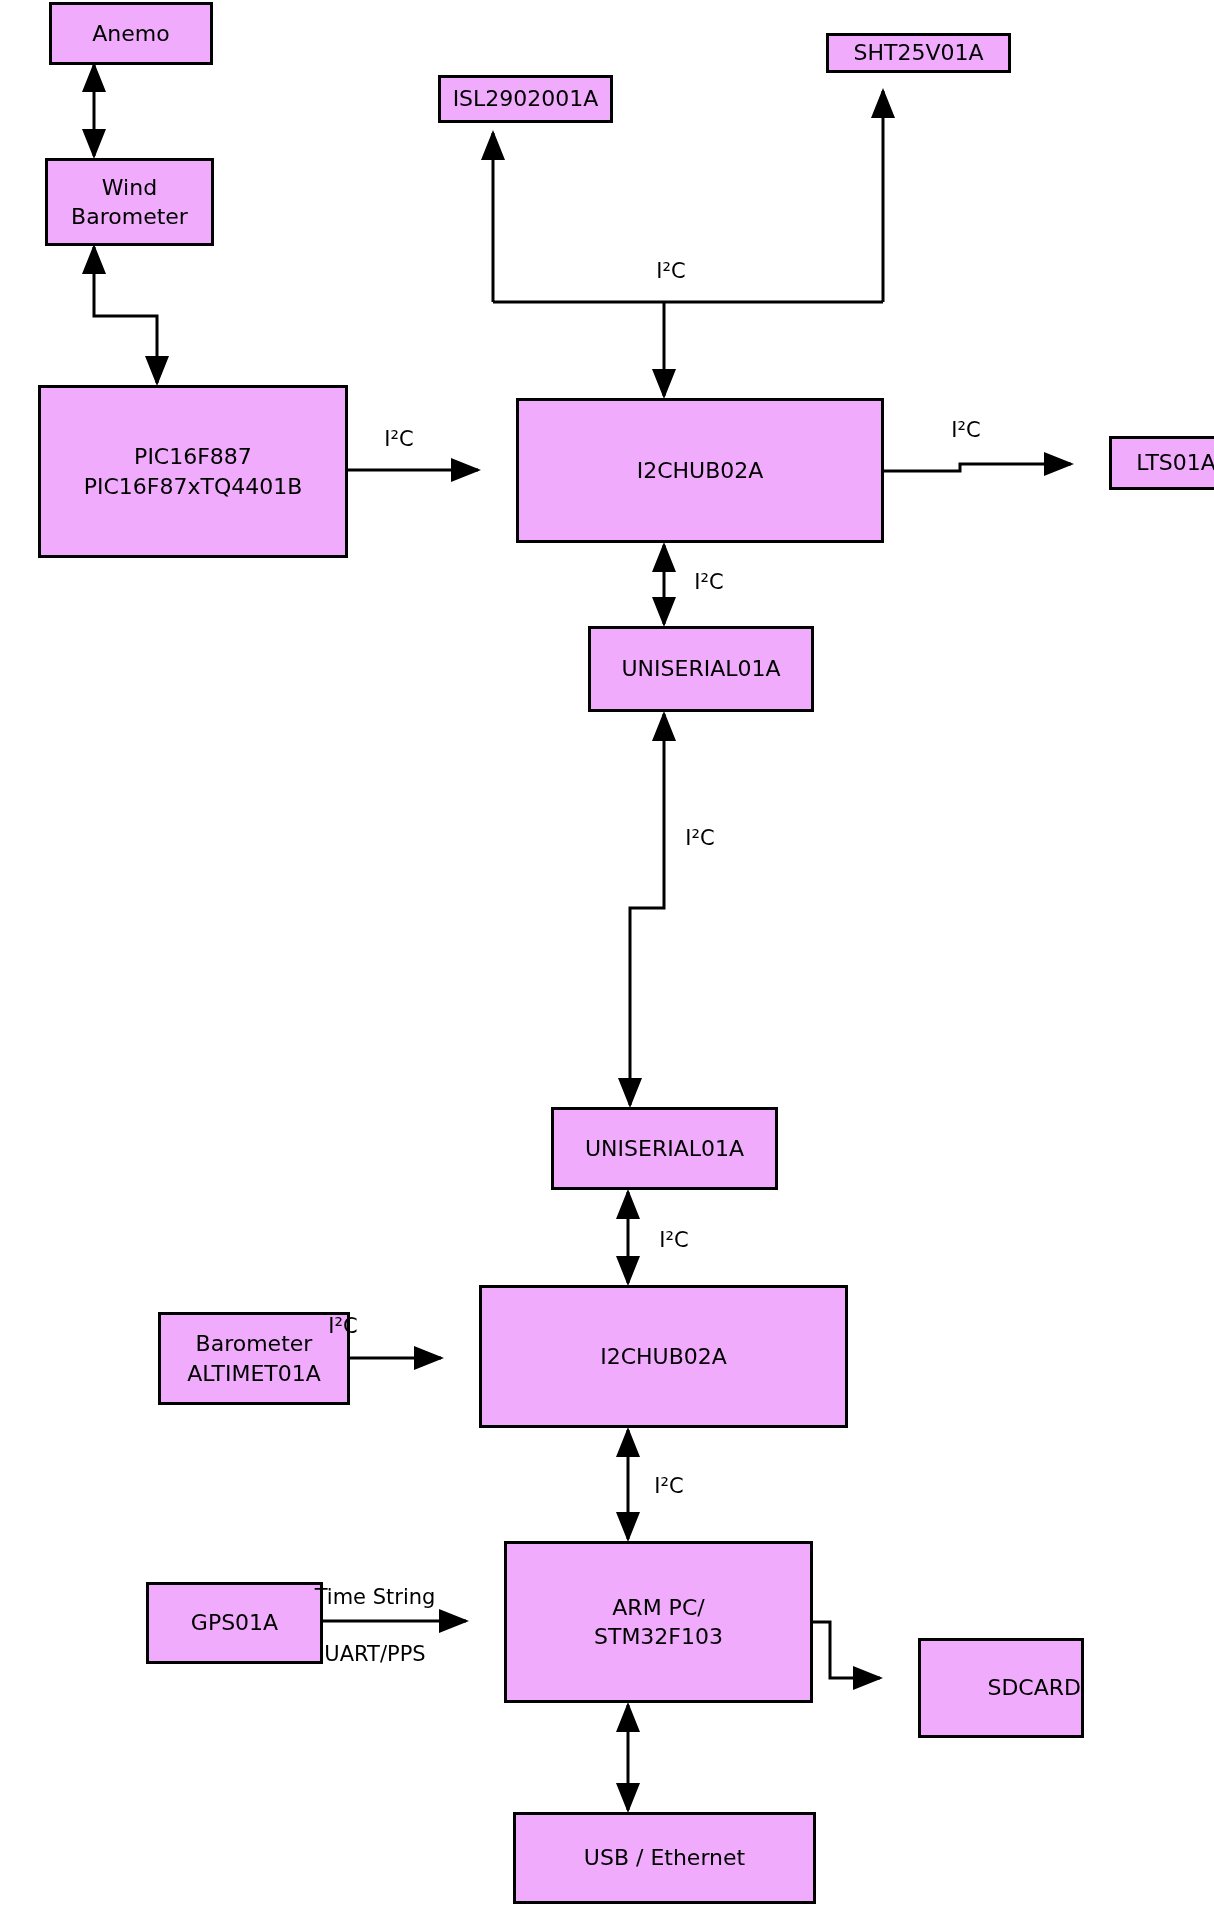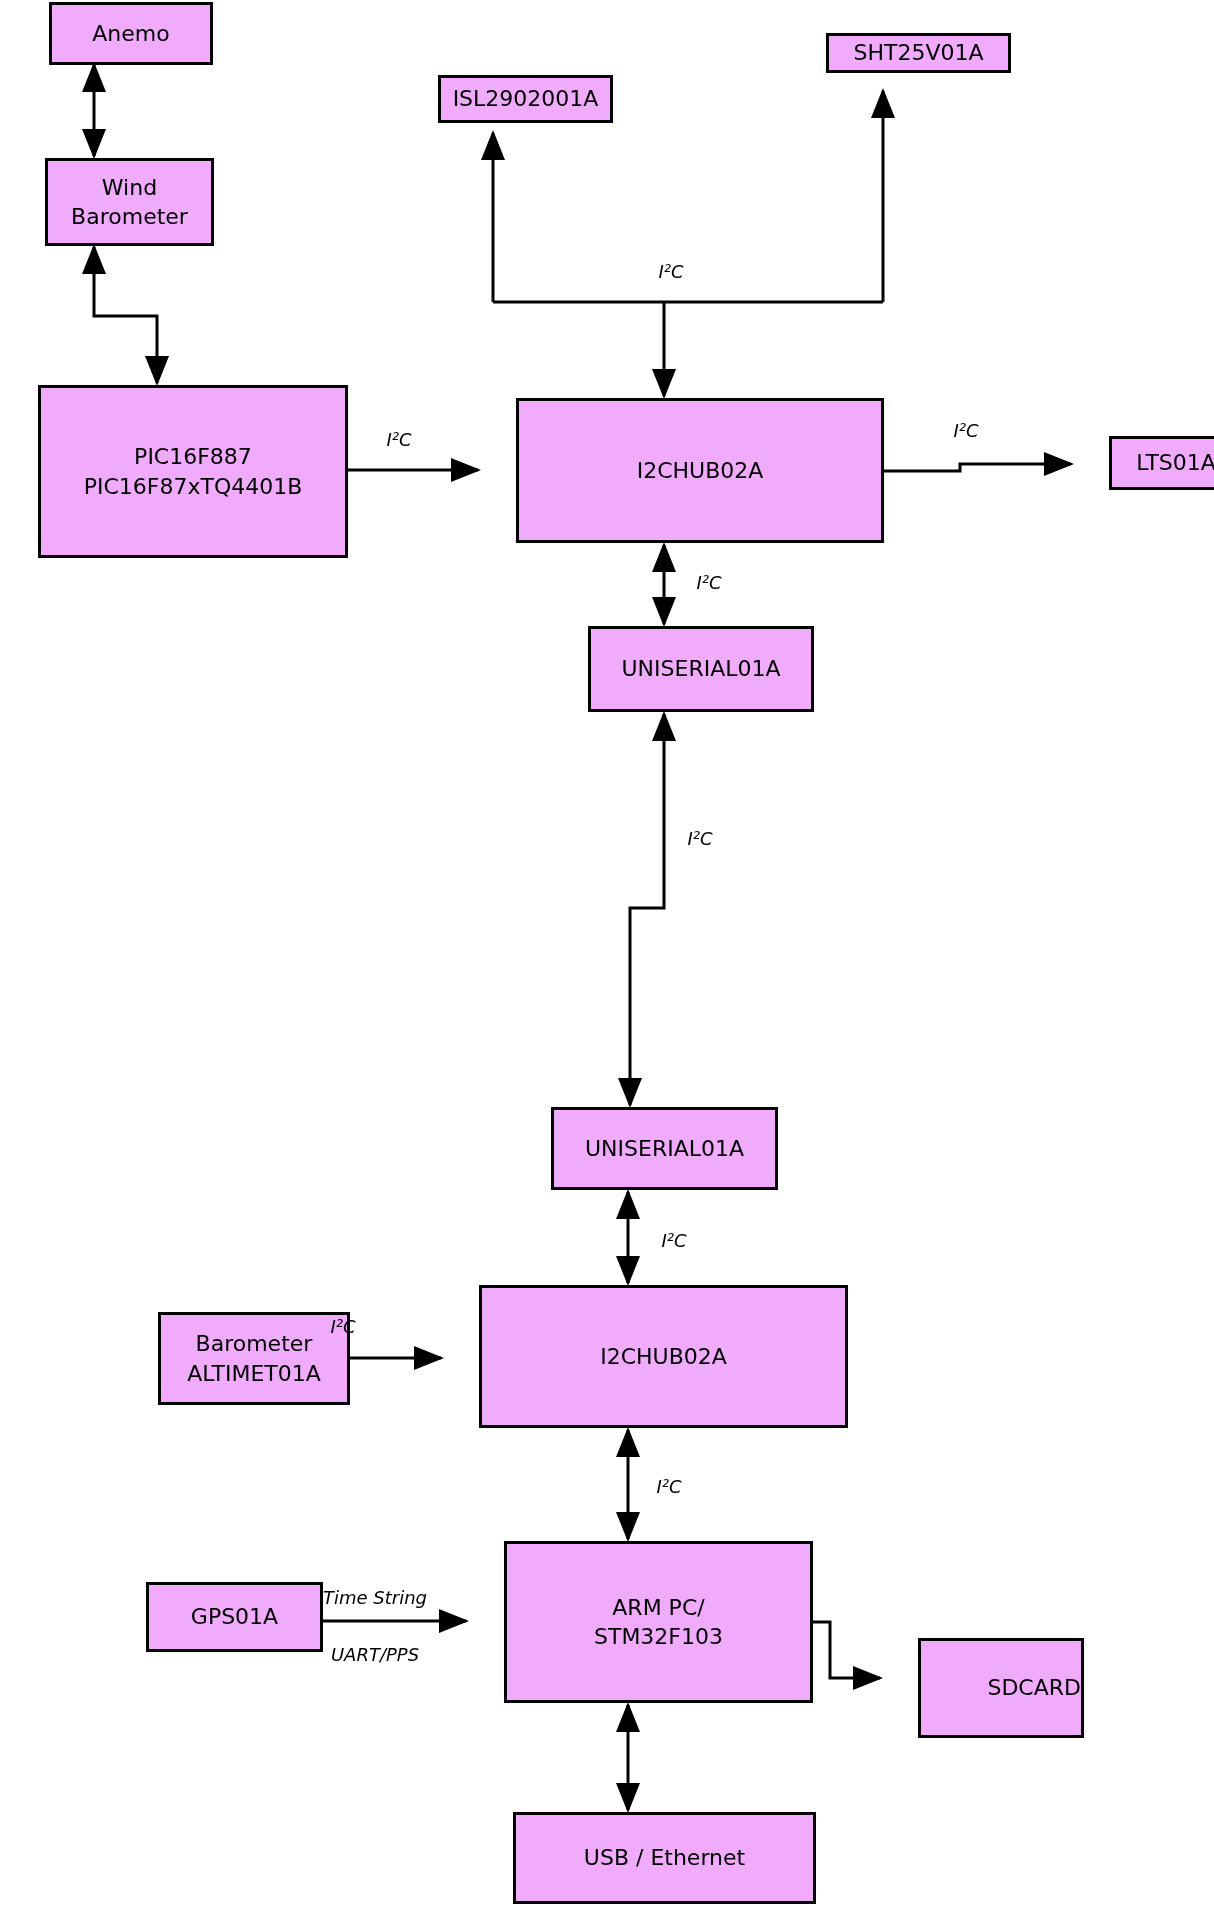--- a/index.html
+++ b/index.html
@@ -34,38 +34,37 @@
     margin-left: 36px;
   }
   .node-label {
     font-size: 22px;
     line-height: 1.32;
     white-space: pre-line;
   }
   .edge-label {
     position: absolute;
     transform: translate(-50%, -50%);
-    font-size: 18px;
+    font-size: 21px;
     white-space: nowrap;
-    font-style: italic;
   }
   
   #n-anemo      { left: 13px;   top: 2px;    width: 164px; height: 63px; }
   #n-wind       { left: 9px;    top: 158px;  width: 169px; height: 88px; }
   #n-pic        { left: 2px;    top: 385px;  width: 310px; height: 173px; }
   #n-isl        { left: 402px;  top: 75px;   width: 175px; height: 48px; }
   #n-sht        { left: 790px;  top: 33px;   width: 185px; height: 40px; }
   #n-hub1       { left: 480px;  top: 398px;  width: 368px; height: 145px; }
   #n-lts        { left: 1073px; top: 436px;  width: 134px; height: 54px; }
   #n-uni1       { left: 552px;  top: 626px;  width: 226px; height: 86px; }
   #n-uni2       { left: 515px;  top: 1107px; width: 227px; height: 83px; }
   #n-hub2       { left: 443px;  top: 1285px; width: 369px; height: 143px; }
   #n-baro       { left: 122px;  top: 1312px; width: 192px; height: 93px; }
   #n-armpc      { left: 468px;  top: 1541px; width: 309px; height: 162px; }
-  #n-gps        { left: 110px;  top: 1582px; width: 177px; height: 70px; }
+  #n-gps        { left: 110px;  top: 1582px; width: 177px; height: 82px; }
   #n-sdcard     { left: 882px;  top: 1638px; width: 166px; height: 100px; justify-content: flex-end; }
   #n-usb        { left: 477px;  top: 1812px; width: 303px; height: 92px; }
   
   #l-bus        { left: 671px;  top: 271px; }
   #l-pic-hub    { left: 399px;  top: 439px; }
   #l-hub-lts    { left: 966px;  top: 430px; }
   #l-hub1-uni1  { left: 709px;  top: 582px; }
   #l-uni1-uni2  { left: 700px;  top: 838px; }
   #l-uni2-hub2  { left: 674px;  top: 1240px; }
   #l-baro-hub2  { left: 343px;  top: 1326px; }

